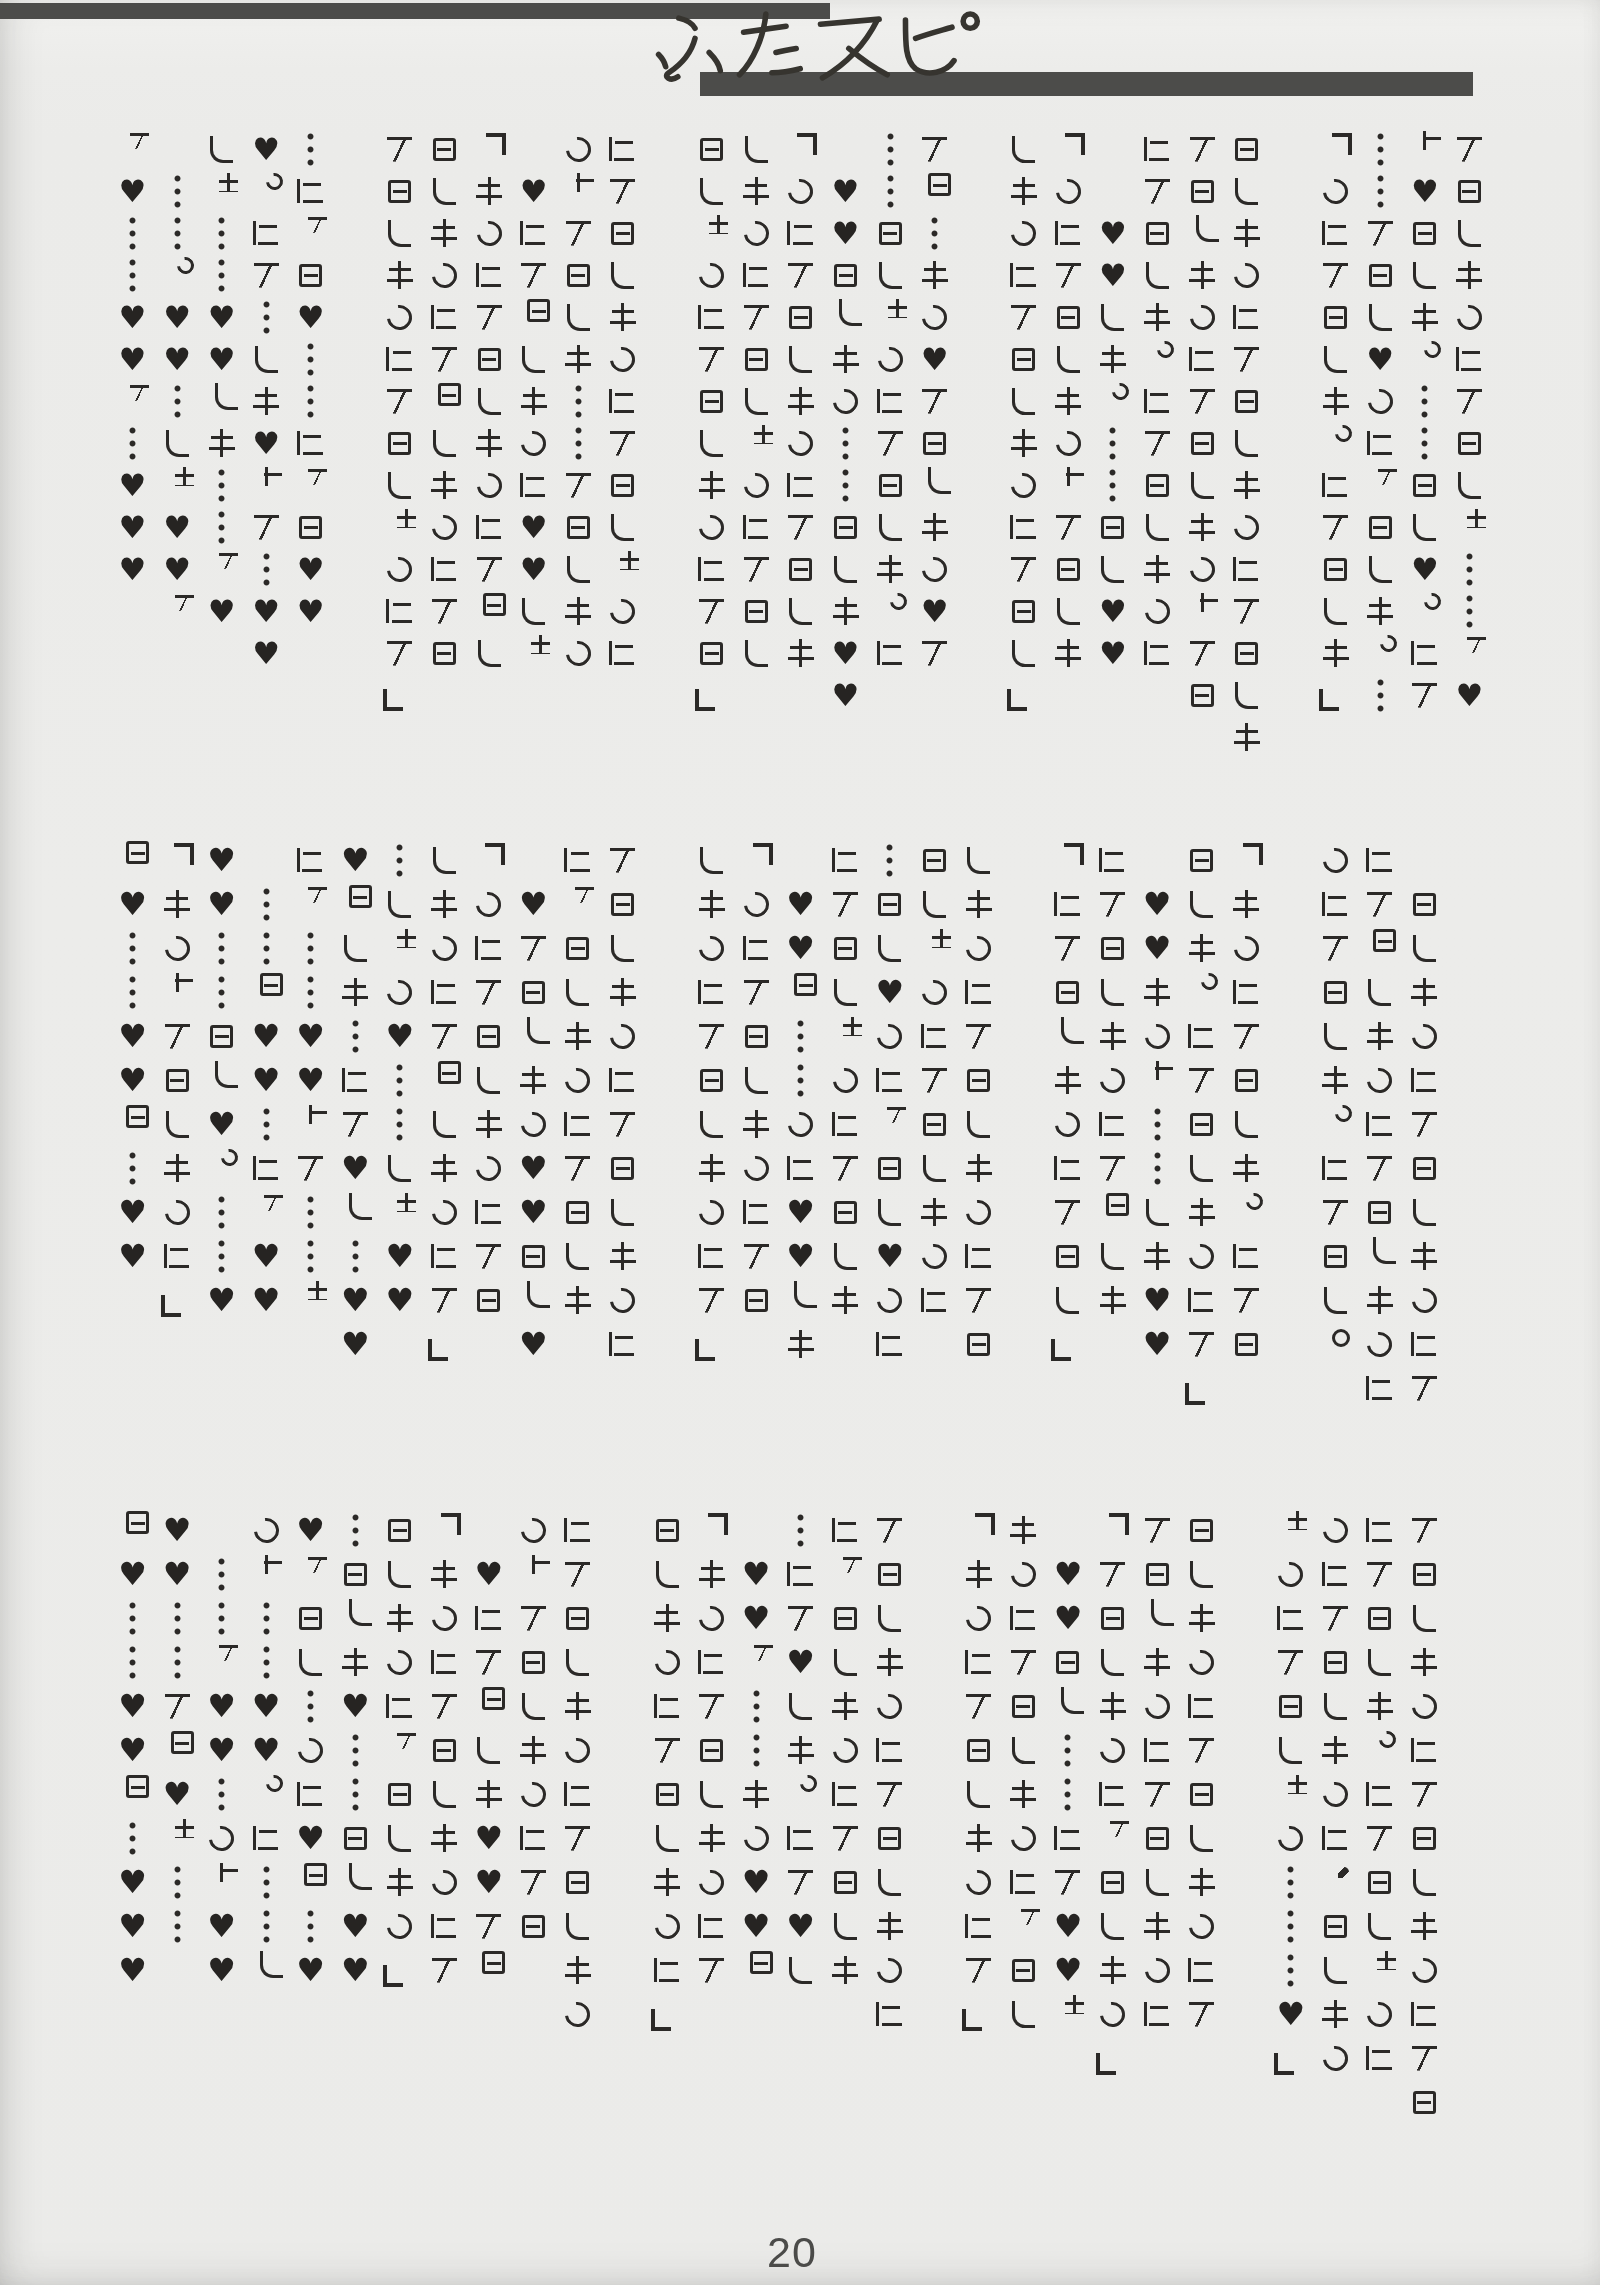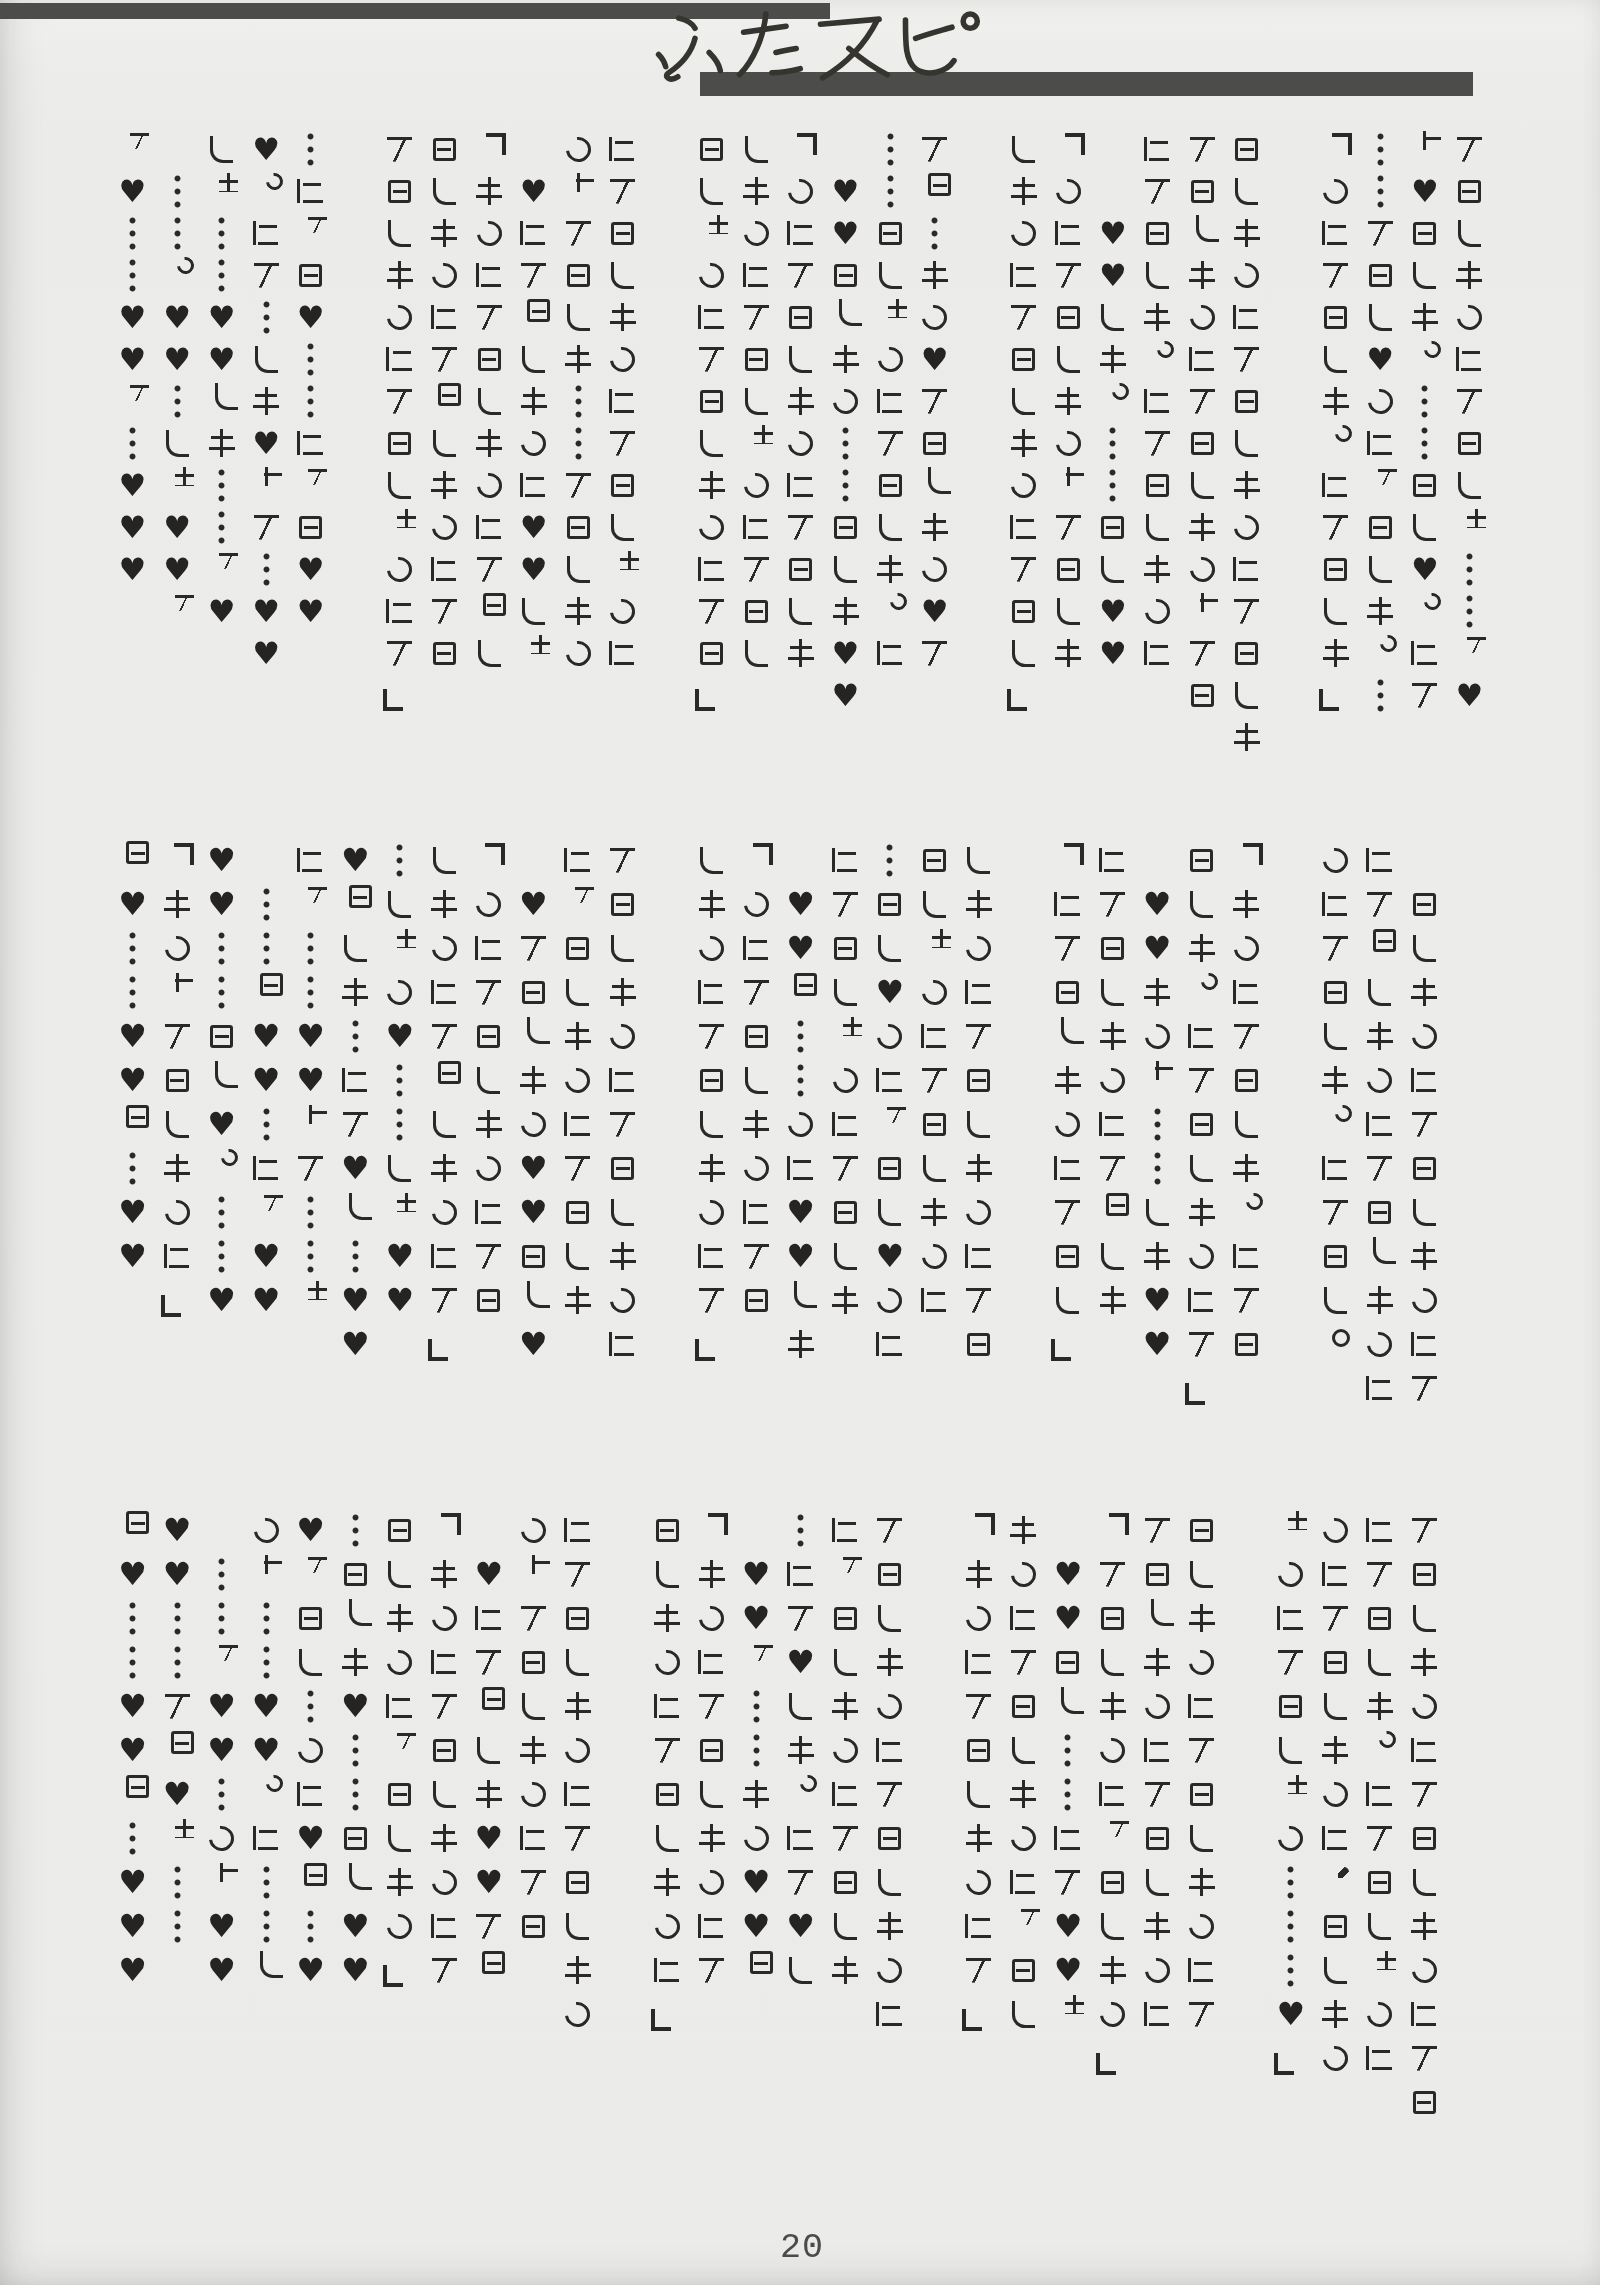--- a/index.html
+++ b/index.html
@@ -57,22 +57,22 @@
       radial-gradient(circle,#2b2927 2.5px,transparent 3.4px) 50% 15px/9px 9px no-repeat,
       radial-gradient(circle,#2b2927 2.5px,transparent 3.4px) 50% 28px/9px 9px no-repeat;}
   .qo{width:20px;height:22px;border-top:4px solid #2b2927;border-right:4px solid #2b2927;
       margin:5px 4px auto auto;box-sizing:border-box;}
   .qc{width:20px;height:22px;border-bottom:4px solid #2b2927;border-left:4px solid #2b2927;
       margin:auto auto 5px 4px;box-sizing:border-box;}
   .cm{width:11px;height:11px;border-radius:45% 45% 45% 0;margin:7px 7px auto auto;
       background:linear-gradient(135deg,transparent 30%,#2b2927 30%,#2b2927 70%,transparent 70%);}
   .mo{width:12px;height:12px;border:3px solid #2b2927;border-radius:50%;margin:7px 6px auto auto;box-sizing:content-box;}
 
-  #page-number{position:absolute;left:12px;top:2228px;width:1580px;text-align:center;
-      font-size:35px;color:#4b4b49;letter-spacing:1px;font-family:Liberation Mono, monospace;}
+  #page-number{position:absolute;left:2px;top:2228px;width:1580px;text-align:center;
+      font-size:43px;color:#4b4b49;letter-spacing:1px;font-family:Liberation Sans, sans-serif;}
 </style>
 </head>
 <body>
 
 <div id="page">
 
   <div class="bar" id="bar-top"></div>
   <div class="bar" id="bar-bottom"></div>
 
   <svg id="title-svg" width="345" height="86" viewBox="0 0 340 85" aria-hidden="true">

